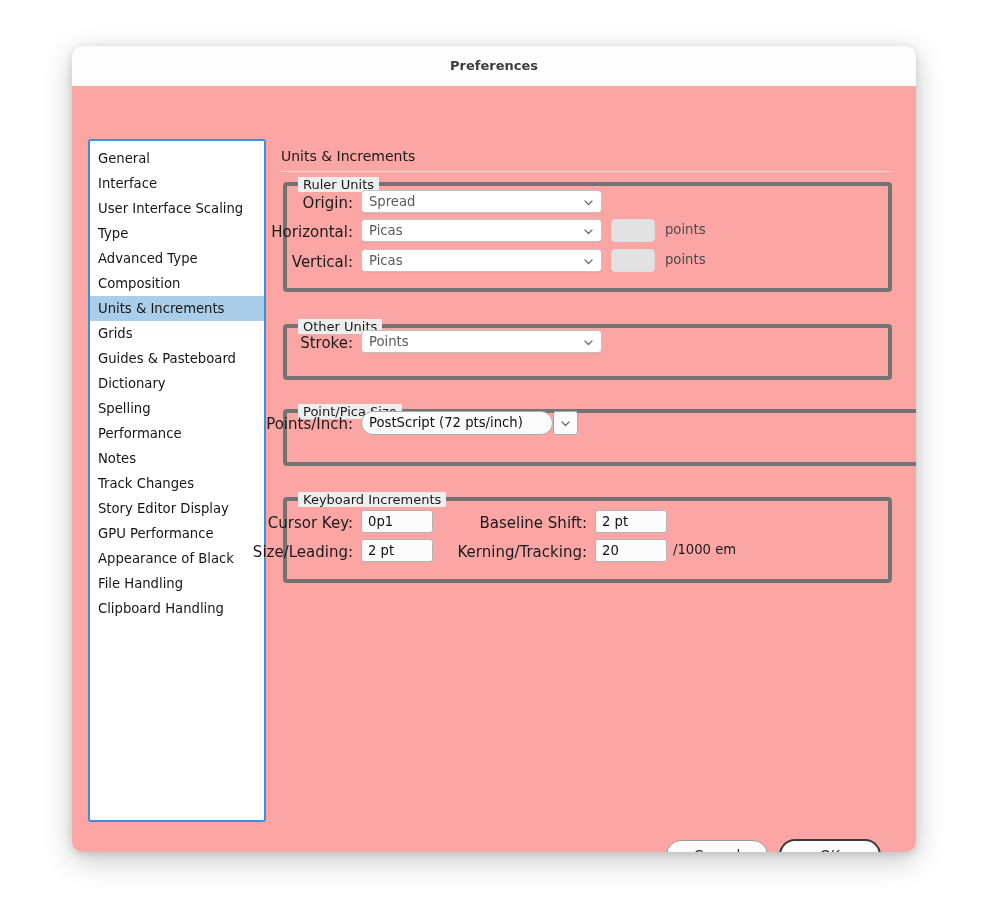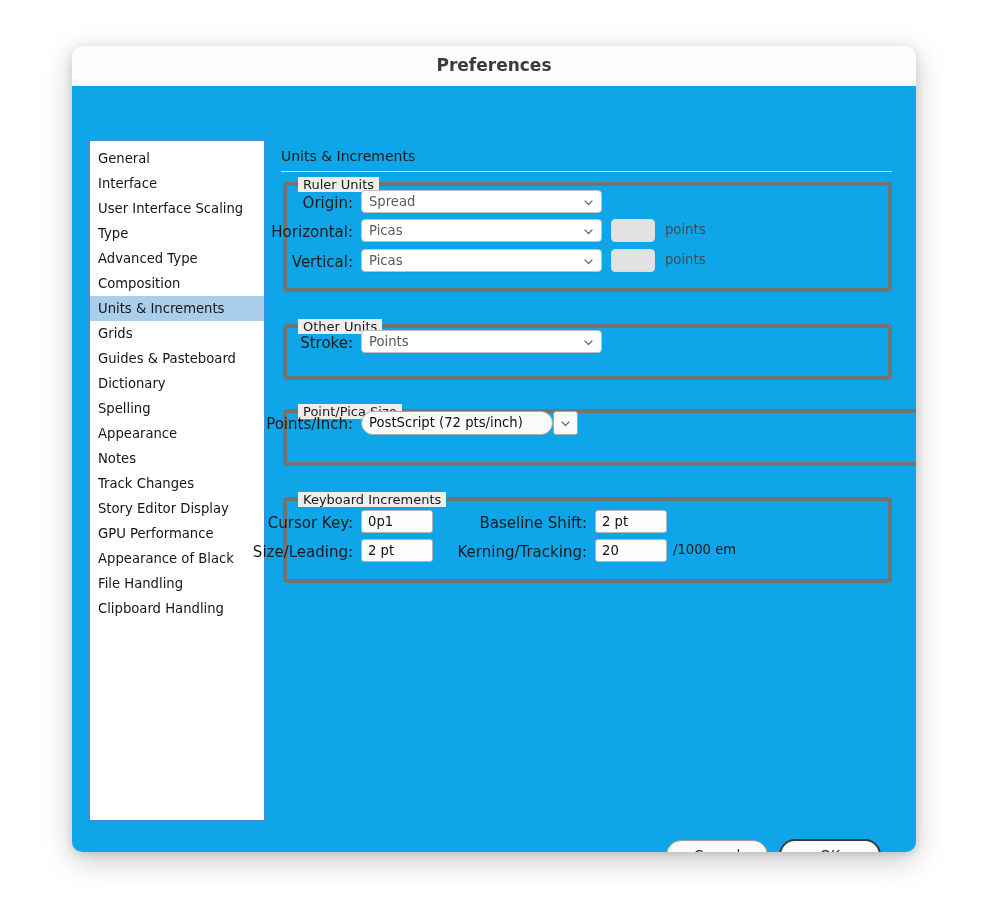--- a/index.html
+++ b/index.html
@@ -42,31 +42,31 @@
     border-bottom: 1px solid #dcdcdc;
     border-top-left-radius: 10px;
     border-top-right-radius: 10px;
   }
   .titlebar-text {
     position: absolute;
     left: 0; top: 0;
     width: 844px;
     line-height: 39px;
     text-align: center;
-    font-size: 17px;
+    font-size: 13px;
     font-weight: bold;
     color: #3b3b3b;
   }
 
   .dialog-body {
     position: absolute;
     left: 0; top: 40px;
     width: 844px;
     height: 766px;
-    background: #0ea5e9;
+    background: #fca5a5;
   }
 
   
   .sidebar-frame {
     position: absolute;
     left: 16px;
     top: 53px;
     width: 178px;
     height: 683px;
     background: #ffffff;
@@ -290,21 +290,21 @@
             <div class="sidebar-item"><span>Interface</span></div>
             <div class="sidebar-item"><span>User Interface Scaling</span></div>
             <div class="sidebar-item"><span>Type</span></div>
             <div class="sidebar-item"><span>Advanced Type</span></div>
             <div class="sidebar-item"><span>Composition</span></div>
             <div class="sidebar-item selected"><span>Units &amp; Increments</span></div>
             <div class="sidebar-item"><span>Grids</span></div>
             <div class="sidebar-item"><span>Guides &amp; Pasteboard</span></div>
             <div class="sidebar-item"><span>Dictionary</span></div>
             <div class="sidebar-item"><span>Spelling</span></div>
-            <div class="sidebar-item"><span>Appearance</span></div>
+            <div class="sidebar-item"><span>Performance</span></div>
             <div class="sidebar-item"><span>Notes</span></div>
             <div class="sidebar-item"><span>Track Changes</span></div>
             <div class="sidebar-item"><span>Story Editor Display</span></div>
             <div class="sidebar-item"><span>GPU Performance</span></div>
             <div class="sidebar-item"><span>Appearance of Black</span></div>
             <div class="sidebar-item"><span>File Handling</span></div>
             <div class="sidebar-item"><span>Clipboard Handling</span></div>
           </div>
       </div>
 

